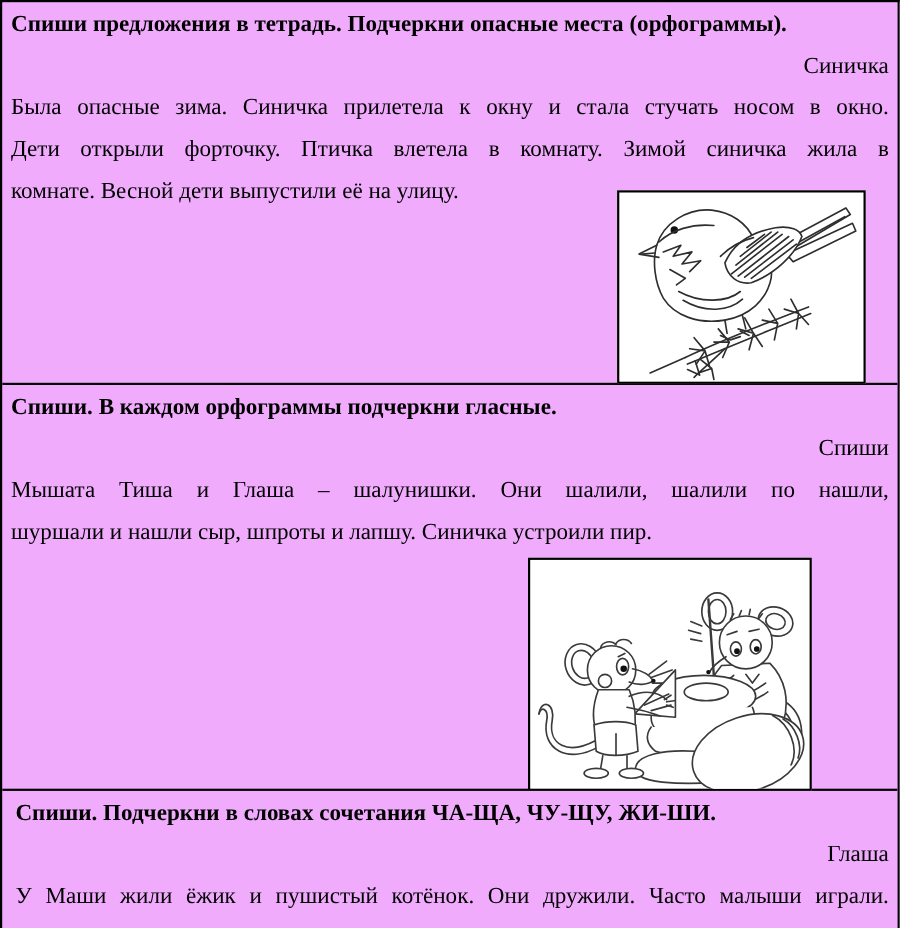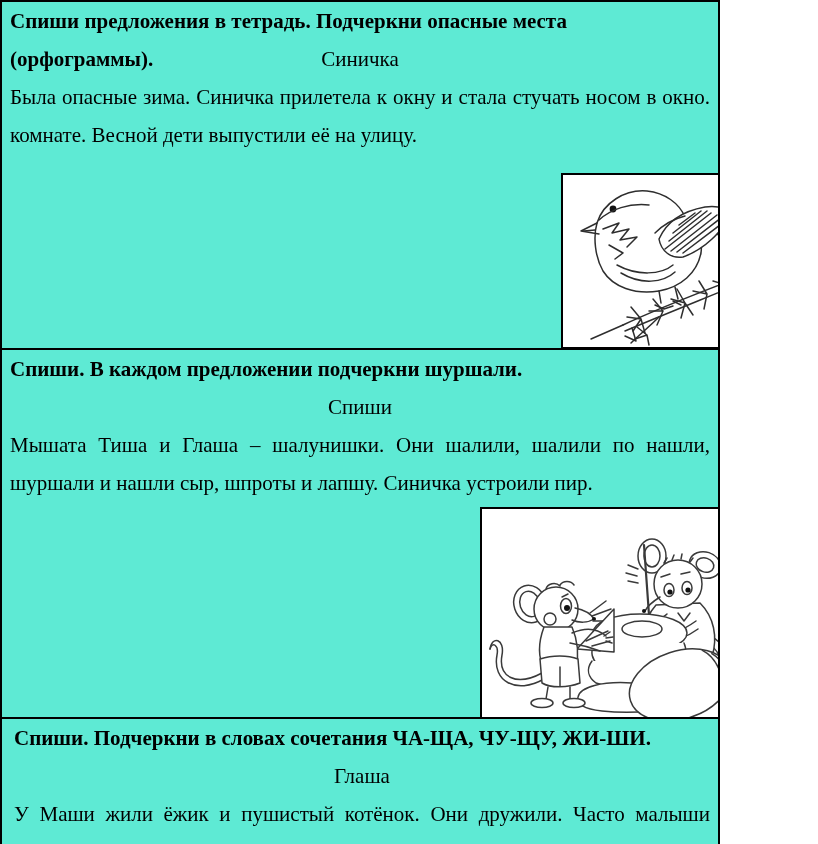--- a/index.html
+++ b/index.html
@@ -1,46 +1,47 @@
 <!DOCTYPE html>
 <html><head>
 <meta charset="utf-8">
 <style>
   html,body{margin:0;padding:0;background:#fff;}
   .page{
-    position:relative; width:720px; height:844px; box-sizing:border-box;
-    background:#5eead4; border:2px solid #000; border-bottom:none;
+    position:relative; width:818px; height:844px; box-sizing:border-box;
+    background:#f0abfc; border:2px solid #000; border-bottom:none;
     font-family:"Liberation Serif","DejaVu Serif",serif; color:#000;
     overflow:hidden;
   }
   .section{position:relative; box-sizing:border-box; padding:0 8px; overflow:visible;}
   .section-1{height:348px; border-bottom:2px solid #000;}
   .section-2{height:369px; border-bottom:2px solid #000;}
   .section-3{height:121px;padding-left:12px;}
   .line{font-size:21px; line-height:38px; height:38px; white-space:normal;}
   .task-heading{font-weight:bold;}
-  .text-title{text-align:center;}
+  .text-title{text-align:right;}
   .jline{text-align:justify; text-align-last:justify;}
   .figure{
     position:absolute; background:#fff; border:2px solid #000; box-sizing:border-box;
   }
   .fig-bird{left:559px; top:171px; width:226px; height:176px;}
   .fig-mice{left:478px; top:157px; width:258px; height:212px;}
   .figure svg{display:block; width:100%; height:100%;}
 </style>
 </head>
 <body>
 
 <div class="page">
 
   <div class="section section-1">
     <div class="line task-heading">Спиши предложения в тетрадь. Подчеркни опасные места (орфограммы).</div>
     <div class="line text-title">Синичка</div>
     <div>
         <div class="line jline">Была опасные зима. Синичка прилетела к окну и стала стучать носом в окно.</div>
+        <div class="line jline">Дети открыли форточку. Птичка влетела в комнату. Зимой синичка жила в</div>
         <div class="line">комнате. Весной дети выпустили её на улицу.</div>
       </div>
 
     <div class="figure fig-bird">
       <svg viewBox="0 0 222 172" fill="none" stroke="#2e2e2e" stroke-width="1.5" stroke-linecap="round" stroke-linejoin="round">
 
         <path d="M60,150 C90,136 130,120 172,104"></path>
         <path d="M62,156 C95,142 135,126 174,110"></path>
         <path d="M60,150 L28,164"></path>
         <path d="M96,142 C86,152 76,160 68,168"></path>
@@ -76,21 +77,21 @@
         <path d="M58,98 C78,110 100,108 112,97"></path>
         <path d="M54,90 C74,101 98,100 110,90"></path>
 
         <path d="M96,116 L98,128 M112,112 L115,124"></path>
         <path d="M92,130 l9,4 l9,-3 M110,126 l8,4"></path>
       </svg>
     </div>
   </div>
 
   <div class="section section-2">
-    <div class="line task-heading">Спиши. В каждом предложении подчеркни шуршали.</div>
+    <div class="line task-heading">Спиши. В каждом орфограммы подчеркни гласные.</div>
     <div class="line text-title">Спиши</div>
     <div>
         <div class="line jline">Мышата Тиша и Глаша – шалунишки. Они шалили, шалили по нашли,</div>
         <div class="line">шуршали и нашли сыр, шпроты и лапшу. Синичка устроили пир.</div>
       </div>
 
     <div class="figure fig-mice">
       <svg viewBox="0 0 254 208" fill="none" stroke="#3a3a3a" stroke-width="1.5" stroke-linecap="round" stroke-linejoin="round">
 
         <path d="M60,164 C34,178 16,168 20,146 C23,130 10,126 8,140"></path>

